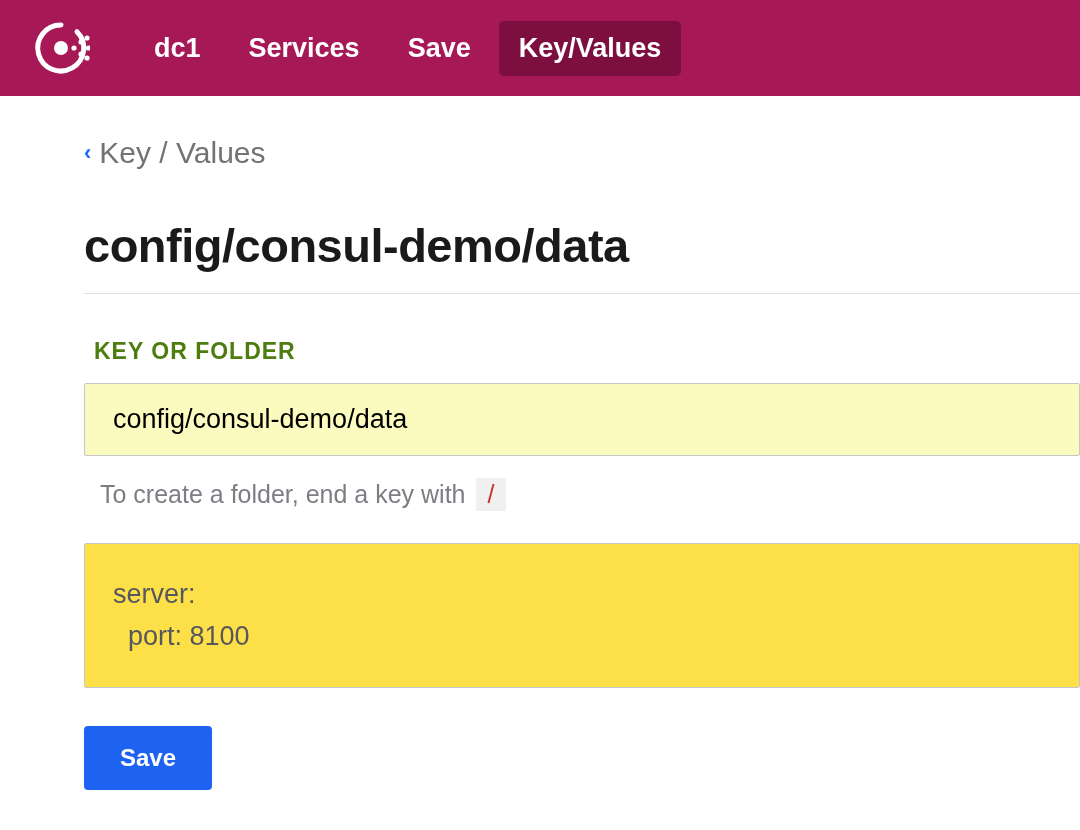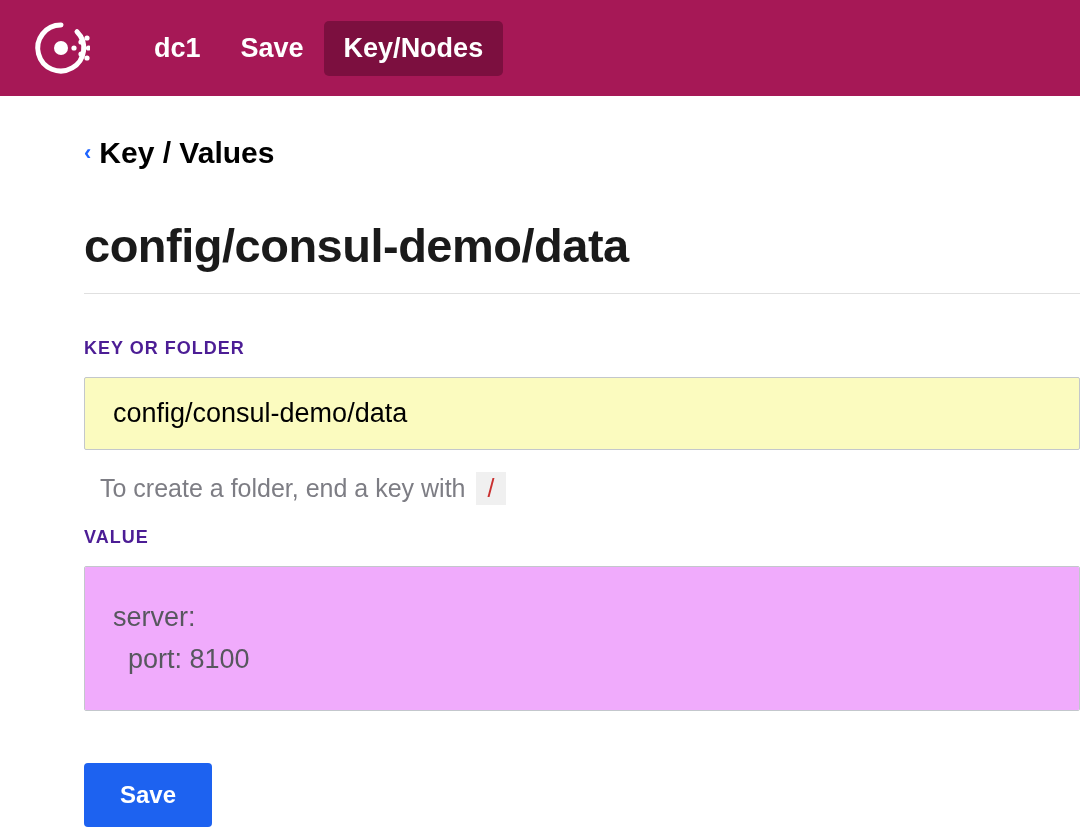--- a/index.html
+++ b/index.html
@@ -23,21 +23,21 @@
       height: 58px;
       display: flex;
       align-items: center;
       justify-content: center;
       flex-shrink: 0;
       margin-right: 20px;
     }
     .nav-items {
       display: flex;
       align-items: center;
-      gap: 0;
+      gap: 8px;
     }
     .nav-item {
       color: #fff;
       font-size: 27px;
       font-weight: 600;
       padding: 12px 20px;
       border-radius: 5px;
       cursor: pointer;
     }
     .nav-item.active {
@@ -51,82 +51,83 @@
       align-items: center;
       gap: 8px;
       margin-bottom: 48px;
     }
     .breadcrumb-caret {
       color: #1e64ff;
       font-size: 22px;
       font-weight: 600;
     }
     .breadcrumb-link {
-      color: #000000;
+      color: #737373;
       font-size: 30px;
-      font-weight: 700;
+      font-weight: 400;
       cursor: pointer;
     }
     .page-title {
       font-size: 47px;
       font-weight: 800;
       color: #1a1a1a;
       letter-spacing: -0.5px;
       padding-bottom: 20px;
       border-bottom: 1px solid #e0e0e0;
       margin-bottom: 44px;
     }
     .field-label {
-      font-size: 18px;
+      font-size: 23px;
       font-weight: 700;
-      color: #4c1d95;
+      color: #4d7c0f;
       letter-spacing: 1px;
       margin-bottom: 18px;
+      margin-left: 10px;
     }
     .key-input {
       width: 100%;
       background: #fbfbbf;
       border: 1px solid #c3c7cc;
       border-radius: 2px;
       font-size: 27px;
       color: #000;
       padding: 20px 28px;
       font-family: inherit;
       margin-bottom: 22px;
     }
     .hint {
       font-size: 25px;
       color: #7d7d84;
       display: flex;
       align-items: center;
       gap: 10px;
-      margin-bottom: 22px;
+      margin-bottom: 32px;
       padding-left: 16px;
     }
     .hint-code {
       background: #f0f0f0;
       color: #c93030;
       padding: 2px 12px;
       font-size: 25px;
       font-family: inherit;
     }
     .value-box {
       width: 100%;
-      background: #f0abfc;
+      background: #fde047;
       border: 1px solid #c3c7cc;
       border-radius: 2px;
       padding: 30px 28px 32px 28px;
       font-size: 27px;
       color: #57575e;
       font-family: inherit;
       line-height: 1.55;
       white-space: pre;
       resize: none;
       height: 145px;
-      margin-bottom: 48px;
+      margin-bottom: 34px;
     }
     .save-btn {
       background: #1d62f0;
       color: #fff;
       border: none;
       font-size: 24px;
       font-weight: 700;
       padding: 18px 36px;
       border-radius: 4px;
       cursor: pointer;
@@ -143,22 +144,23 @@
       <circle cx="42" cy="29" r="2.6" fill="#fff"></circle>
       <circle cx="49" cy="23" r="2.6" fill="#fff"></circle>
       <circle cx="49" cy="35" r="2.6" fill="#fff"></circle>
       <circle cx="55" cy="19" r="2.6" fill="#fff"></circle>
       <circle cx="56.5" cy="29" r="2.6" fill="#fff"></circle>
       <circle cx="55" cy="39" r="2.6" fill="#fff"></circle>
     </svg>
   </div>
   <div class="nav-items">
     <div class="nav-item">dc1</div>
+    <div class="nav-item">Services</div>
     <div class="nav-item">Save</div>
-    <div class="nav-item active">Key/Nodes</div>
+    <div class="nav-item active">Key/Values</div>
   </div>
 </div>
 
 <div class="content">
 
   <div class="breadcrumb">
     <span class="breadcrumb-caret">‹</span>
     <span class="breadcrumb-link">Key / Values</span>
   </div>
 
@@ -166,20 +168,19 @@
 
   <div class="field-label">KEY OR FOLDER</div>
 
   <input type="text" class="key-input" value="config/consul-demo/data" style="">
 
   <div class="hint">
     <span>To create a folder, end a key with</span>
     <span class="hint-code">/</span>
   </div>
 
-  <div class="field-label">VALUE</div>
 
   <textarea class="value-box" style="">server:
   port: 8100</textarea>
 
   <button class="save-btn">Save</button>
 
 </div>
 
 </body></html>

